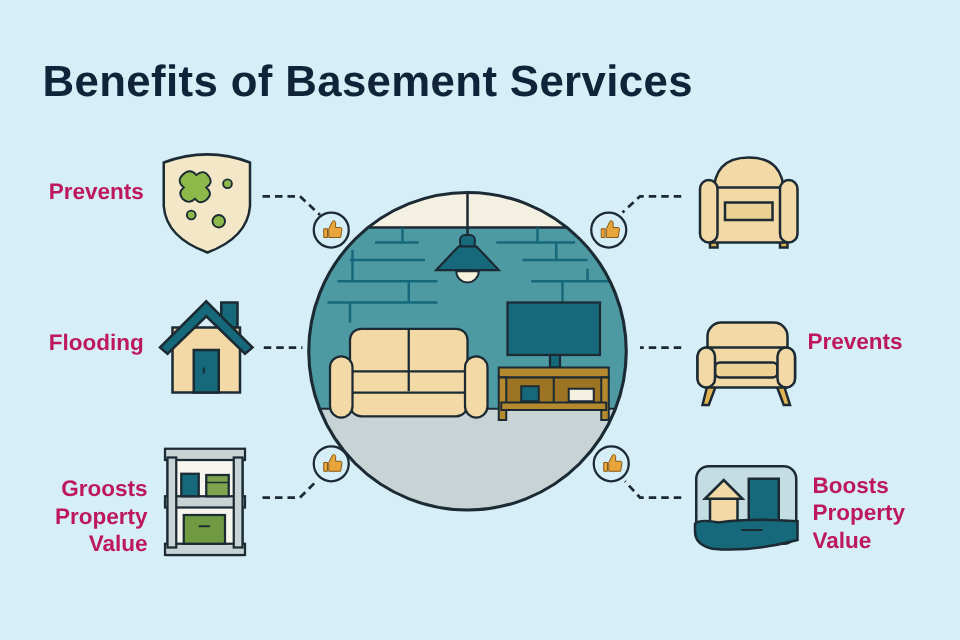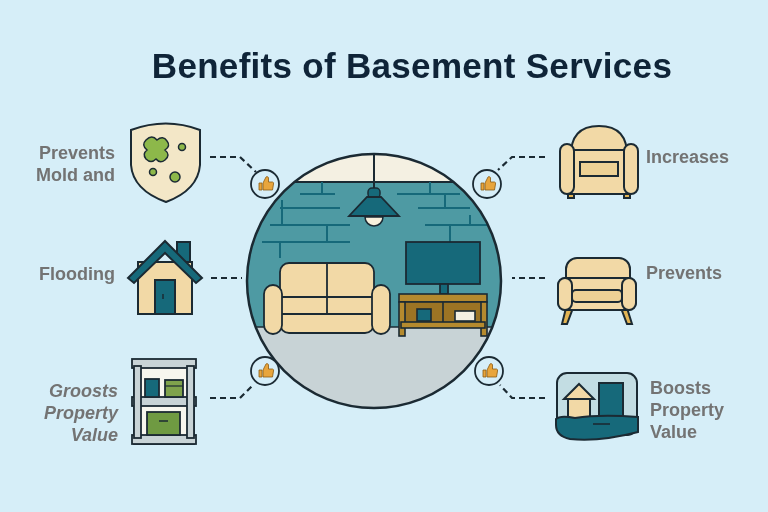--- a/index.html
+++ b/index.html
@@ -5,52 +5,50 @@
   html, body { margin: 0; padding: 0; }
   body {
     width: 768px; height: 512px; overflow: hidden;
     background: #d6eef8;
     font-family: "Liberation Sans", "DejaVu Sans", sans-serif;
     position: relative;
     color: #13263a;
   }
   .title {
     position: absolute; left: 0; top: 46px; width: 708px;
-    text-align: center; padding-left: 116px; box-sizing: border-box;
+    text-align: left; padding-left: 34px; box-sizing: border-box;
     font-size: 35px; font-weight: bold; letter-spacing: 0.3px;
     color: #0f2438;
   }
   .label {
     position: absolute; font-weight: bold; font-size: 18px; line-height: 22px;
-    color: #737373;
+    color: #be185d;
   }
   .label.right-align { text-align: right; }
   .label span { display: block; }
   svg.abs { position: absolute; overflow: visible; }
 </style>
 </head>
 <body>
 
 <div class="title">Benefits of Basement Services</div>
 
 <div class="label right-align" style="left:20px; top:142px; width:95px;">
   <span>Prevents</span>
-  <span>Mold and</span>
 </div>
 <div class="label right-align" style="left:20px; top:263px; width:95px;">
   <span>Flooding</span>
 </div>
-<div class="label right-align" style="left:20px; top:380px; width:98px;font-style:italic;">
+<div class="label right-align" style="left:20px; top:380px; width:98px;">
   <span>Groosts</span>
   <span>Property</span>
   <span>Value</span>
 </div>
 
 <div class="label" style="left:646px; top:146px; width:110px;">
-  <span>Increases</span>
 </div>
 <div class="label" style="left:646px; top:262px; width:110px;">
   <span>Prevents</span>
 </div>
 <div class="label" style="left:650px; top:377px; width:110px;">
   <span>Boosts</span>
   <span>Property</span>
   <span>Value</span>
 </div>
 

